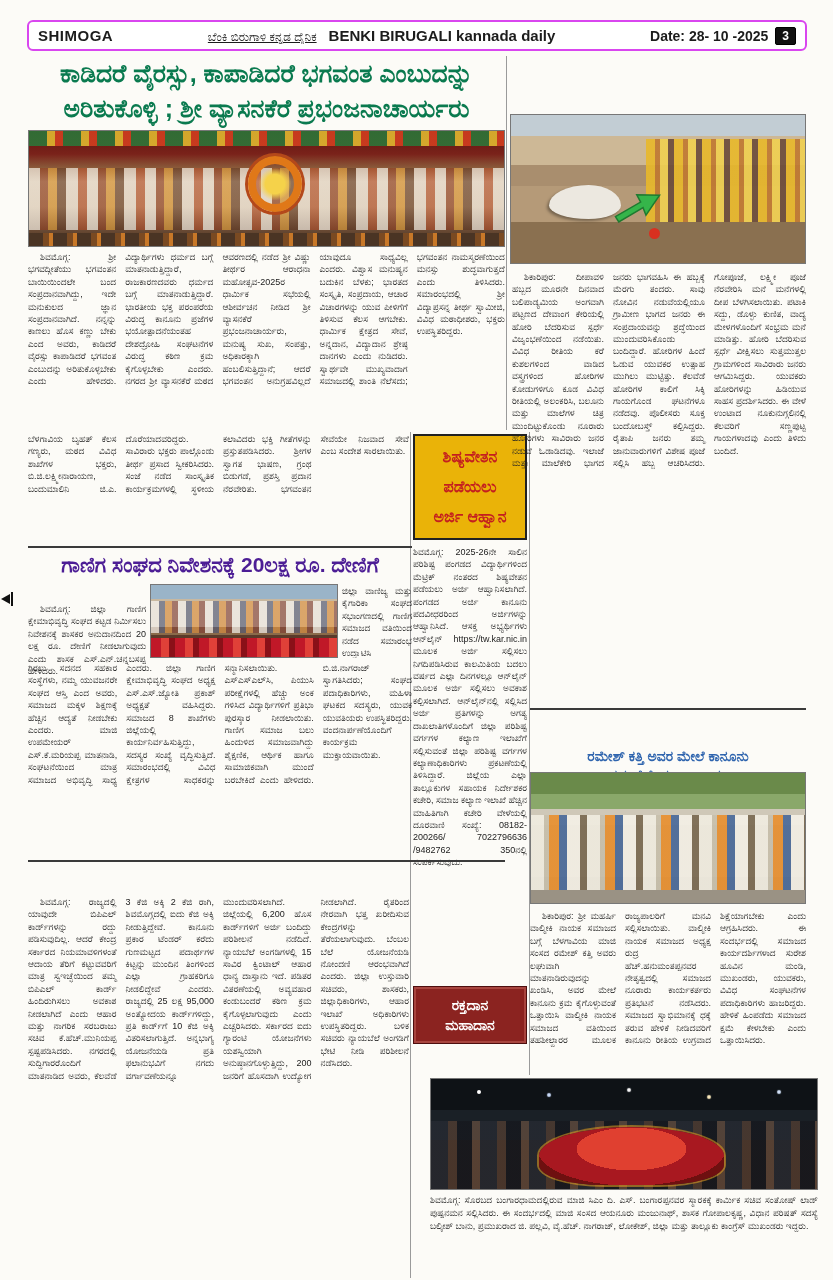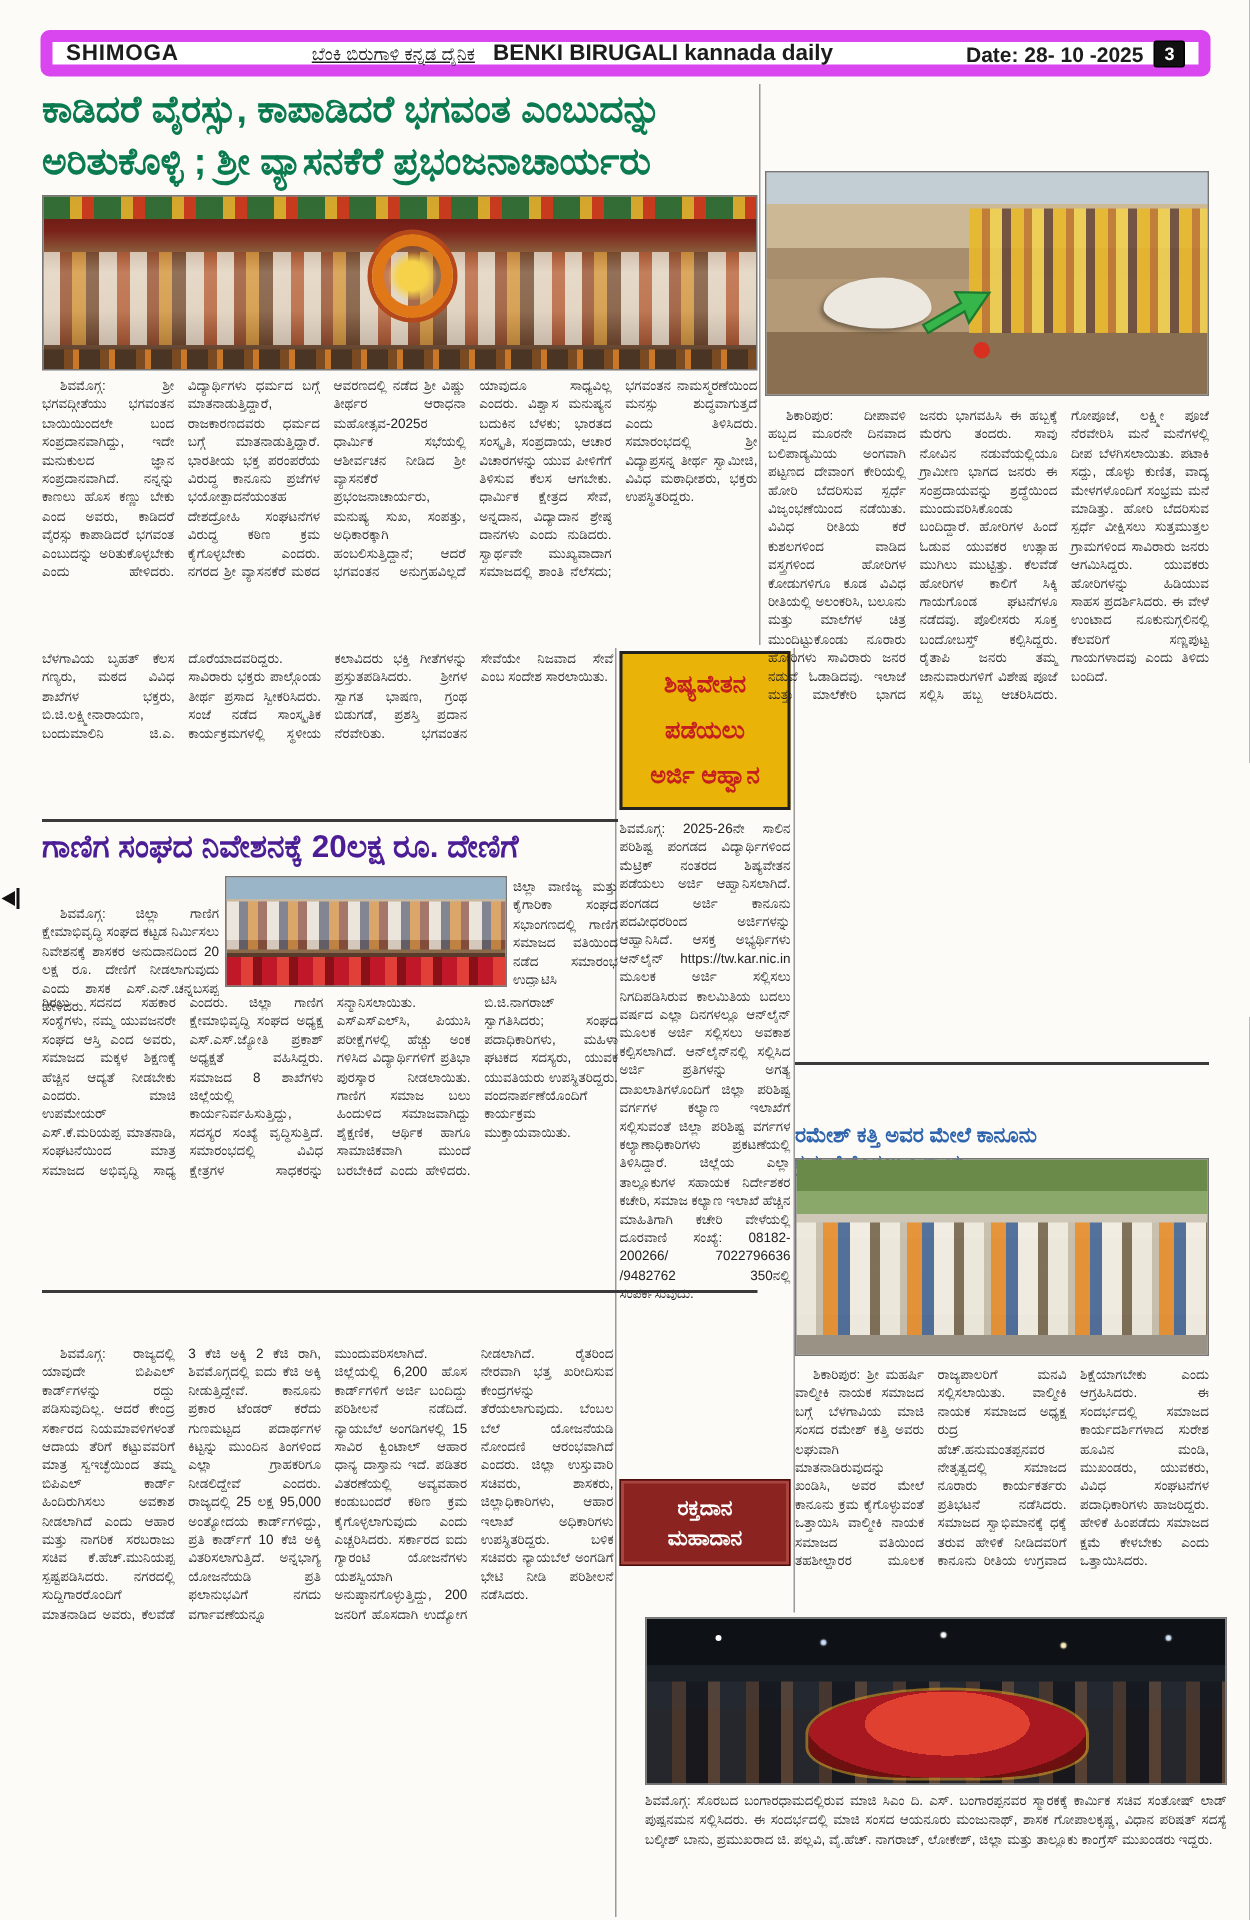--- a/index.html
+++ b/index.html
@@ -1,32 +1,32 @@
 <!DOCTYPE html>
 <html><head>
 <meta charset="utf-8">
 <style>
   html,body{margin:0;padding:0;background:#888;}
   .canvas{position:relative;width:833px;height:1280px;margin:0 auto;background:#fcfbf7;
     font-family:"Liberation Sans","DejaVu Sans",sans-serif;color:#1c1c1c;overflow:hidden;}
   .abs{position:absolute;box-sizing:border-box;}
 
   
-  .masthead{left:27px;top:20px;width:780px;height:31px;border:8px solid #d946ef;border-radius:6px;
+  .masthead{left:27px;top:20px;width:780px;height:31px;border:2px solid #d946ef;border-radius:6px;
     display:flex;align-items:center;padding:0 9px;background:#fff;}
   .mh-region{font-weight:bold;font-size:15px;letter-spacing:.5px;}
   .mh-center{flex:1;display:flex;justify-content:center;align-items:baseline;gap:12px;overflow:hidden;white-space:nowrap;}
   .mh-kn{font-size:12px;text-decoration:underline;}
   .mh-en{font-weight:bold;font-size:15px;}
   .mh-date{font-weight:bold;font-size:14px;white-space:nowrap;}
   .mh-page{margin-left:7px;background:#111;color:#fff;font-weight:bold;font-size:12px;
     padding:1px 6px;border:1px solid #000;border-radius:2px;}
 
   
-  .hl{font-weight:bold;text-align:left;overflow:hidden;}
+  .hl{font-weight:bold;text-align:center;overflow:hidden;}
   .hl div{white-space:nowrap;}
   .hl-virus{left:28px;top:56px;width:477px;height:72px;color:#0a7a4f;font-size:25px;line-height:1.38;}
   .hl-deep{left:512px;top:60px;width:294px;height:52px;color:#a0509d;font-size:19px;line-height:1.42;}
   .hl-ganiga{left:28px;top:551px;width:384px;height:30px;color:#4c1d95;font-size:21px;line-height:1.3;}
   .hl-ramesh{left:530px;top:747px;width:276px;height:55px;color:#2e64ae;font-size:14px;line-height:1.35;}
   .hl-bpl{left:28px;top:864px;width:477px;height:24px;color:#e23d2e;font-size:15px;line-height:1.5;}
 
   
   .rule{background:#3a3a3a;}
   .vline{background:#9a9a9a;width:1px;}

